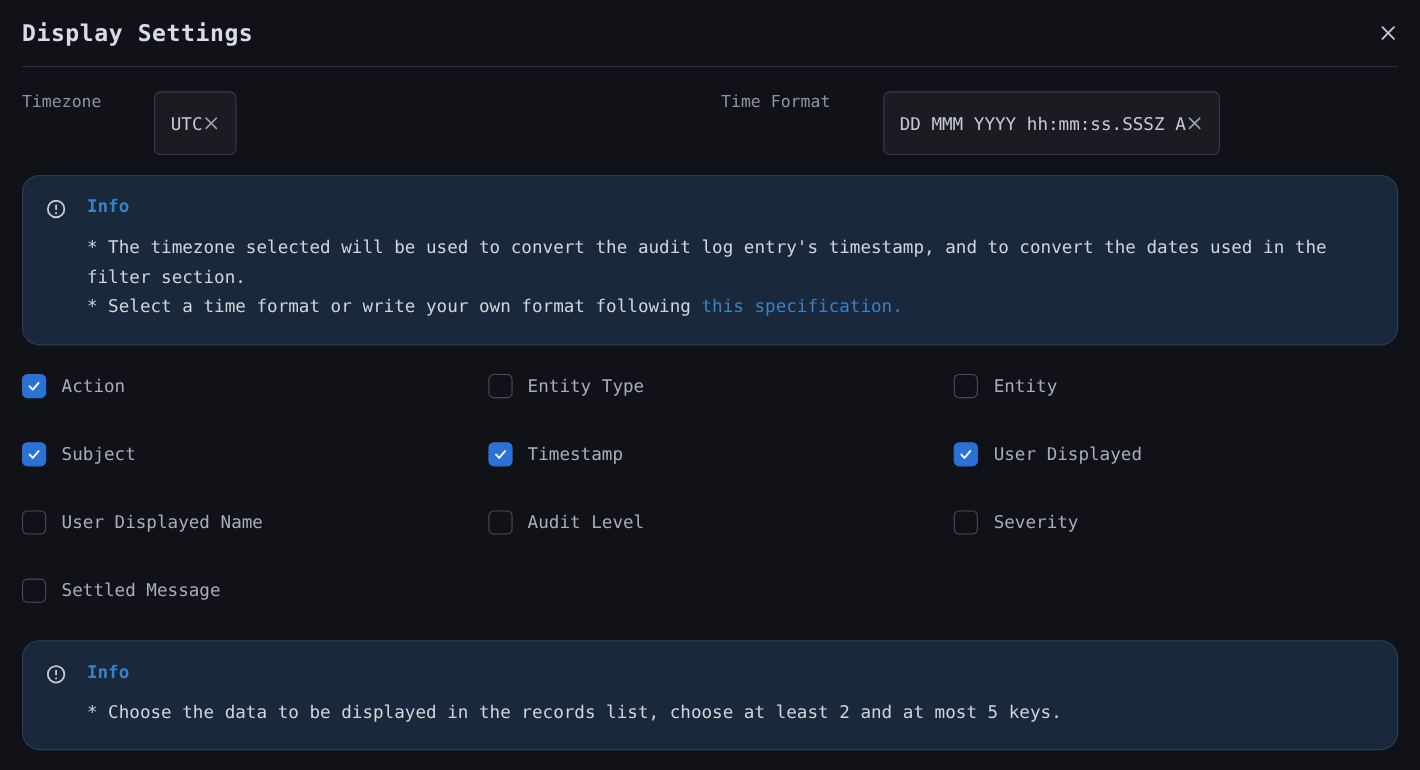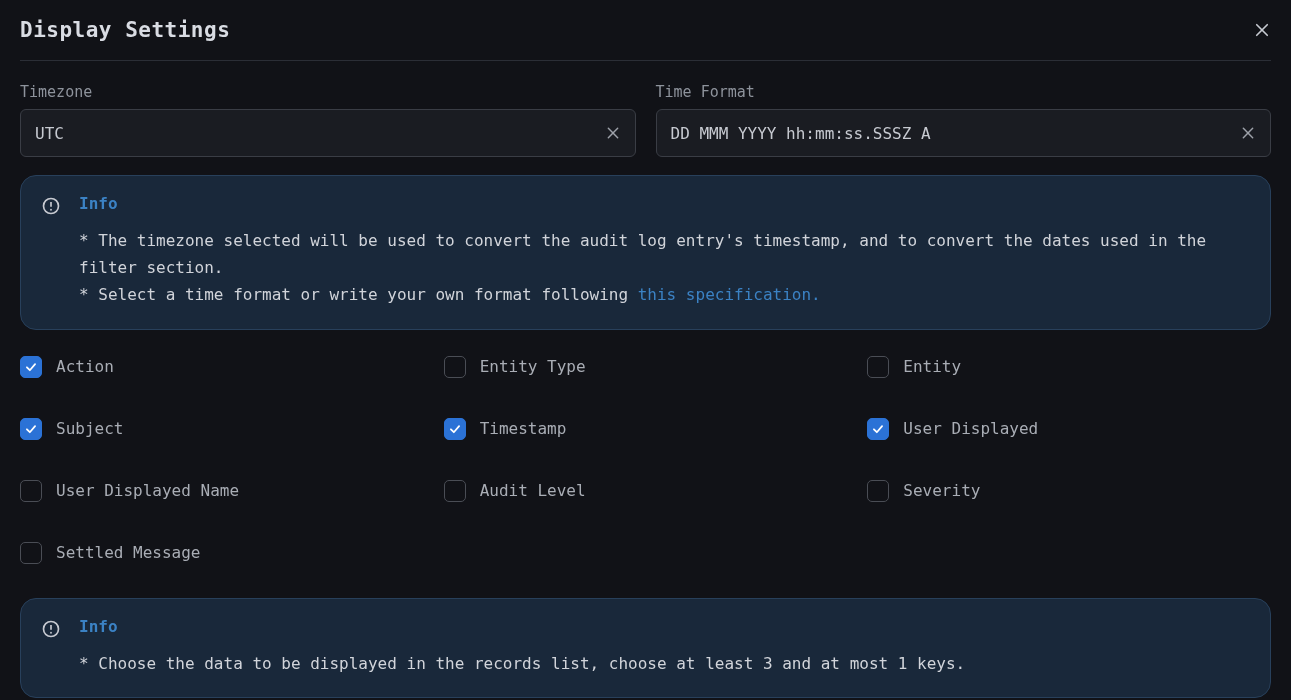--- a/index.html
+++ b/index.html
@@ -34,37 +34,37 @@
     width: 18px;
     height: 18px;
   }
   .close-x svg { width: 18px; height: 18px; }
 
   .selects-row {
     display: flex;
     gap: 20px;
     margin-bottom: 18px;
   }
-  .select-col { flex: 1; display: flex; flex-direction: column; }
+  .select-col { flex: 1; display: flex; flex-direction: row; gap: 48px; }
   .field-label {
     font-size: 15px;
     color: #8e939c;
     margin-bottom: 8px;
   }
   .select-box {
     display: flex;
     align-items: center;
     justify-content: space-between;
     background: #1a1c22;
     border: 1px solid #3a3d45;
     border-radius: 6px;
     padding: 10px 14px;
     font-size: 16px;
     color: #c7cad1;
-    height: 48px;
+    height: 58px;
   }
   .select-val { flex: 1; }
   .select-clear {
     color: #9da1a9;
     cursor: pointer;
     width: 16px; height: 16px;
     display: inline-flex;
   }
   .select-clear svg { width: 16px; height: 16px; }
 
@@ -252,15 +252,15 @@
 <div class="info-box" style="margin-bottom:0">
   <span class="info-icon">
     <svg viewBox="0 0 24 24" fill="none" stroke="currentColor" stroke-width="2">
       <circle cx="12" cy="12" r="9"></circle>
       <line x1="12" y1="7.2" x2="12" y2="13"></line>
       <circle cx="12" cy="16.5" r="1.1" fill="currentColor" stroke="none"></circle>
     </svg>
   </span>
   <div class="info-content">
     <div class="info-title">Info</div>
-    <div class="info-body">* Choose the data to be displayed in the records list, choose at least 3 and at most 1 keys.</div>
+    <div class="info-body">* Choose the data to be displayed in the records list, choose at least 2 and at most 5 keys.</div>
   </div>
 </div>
 
 </body></html>

